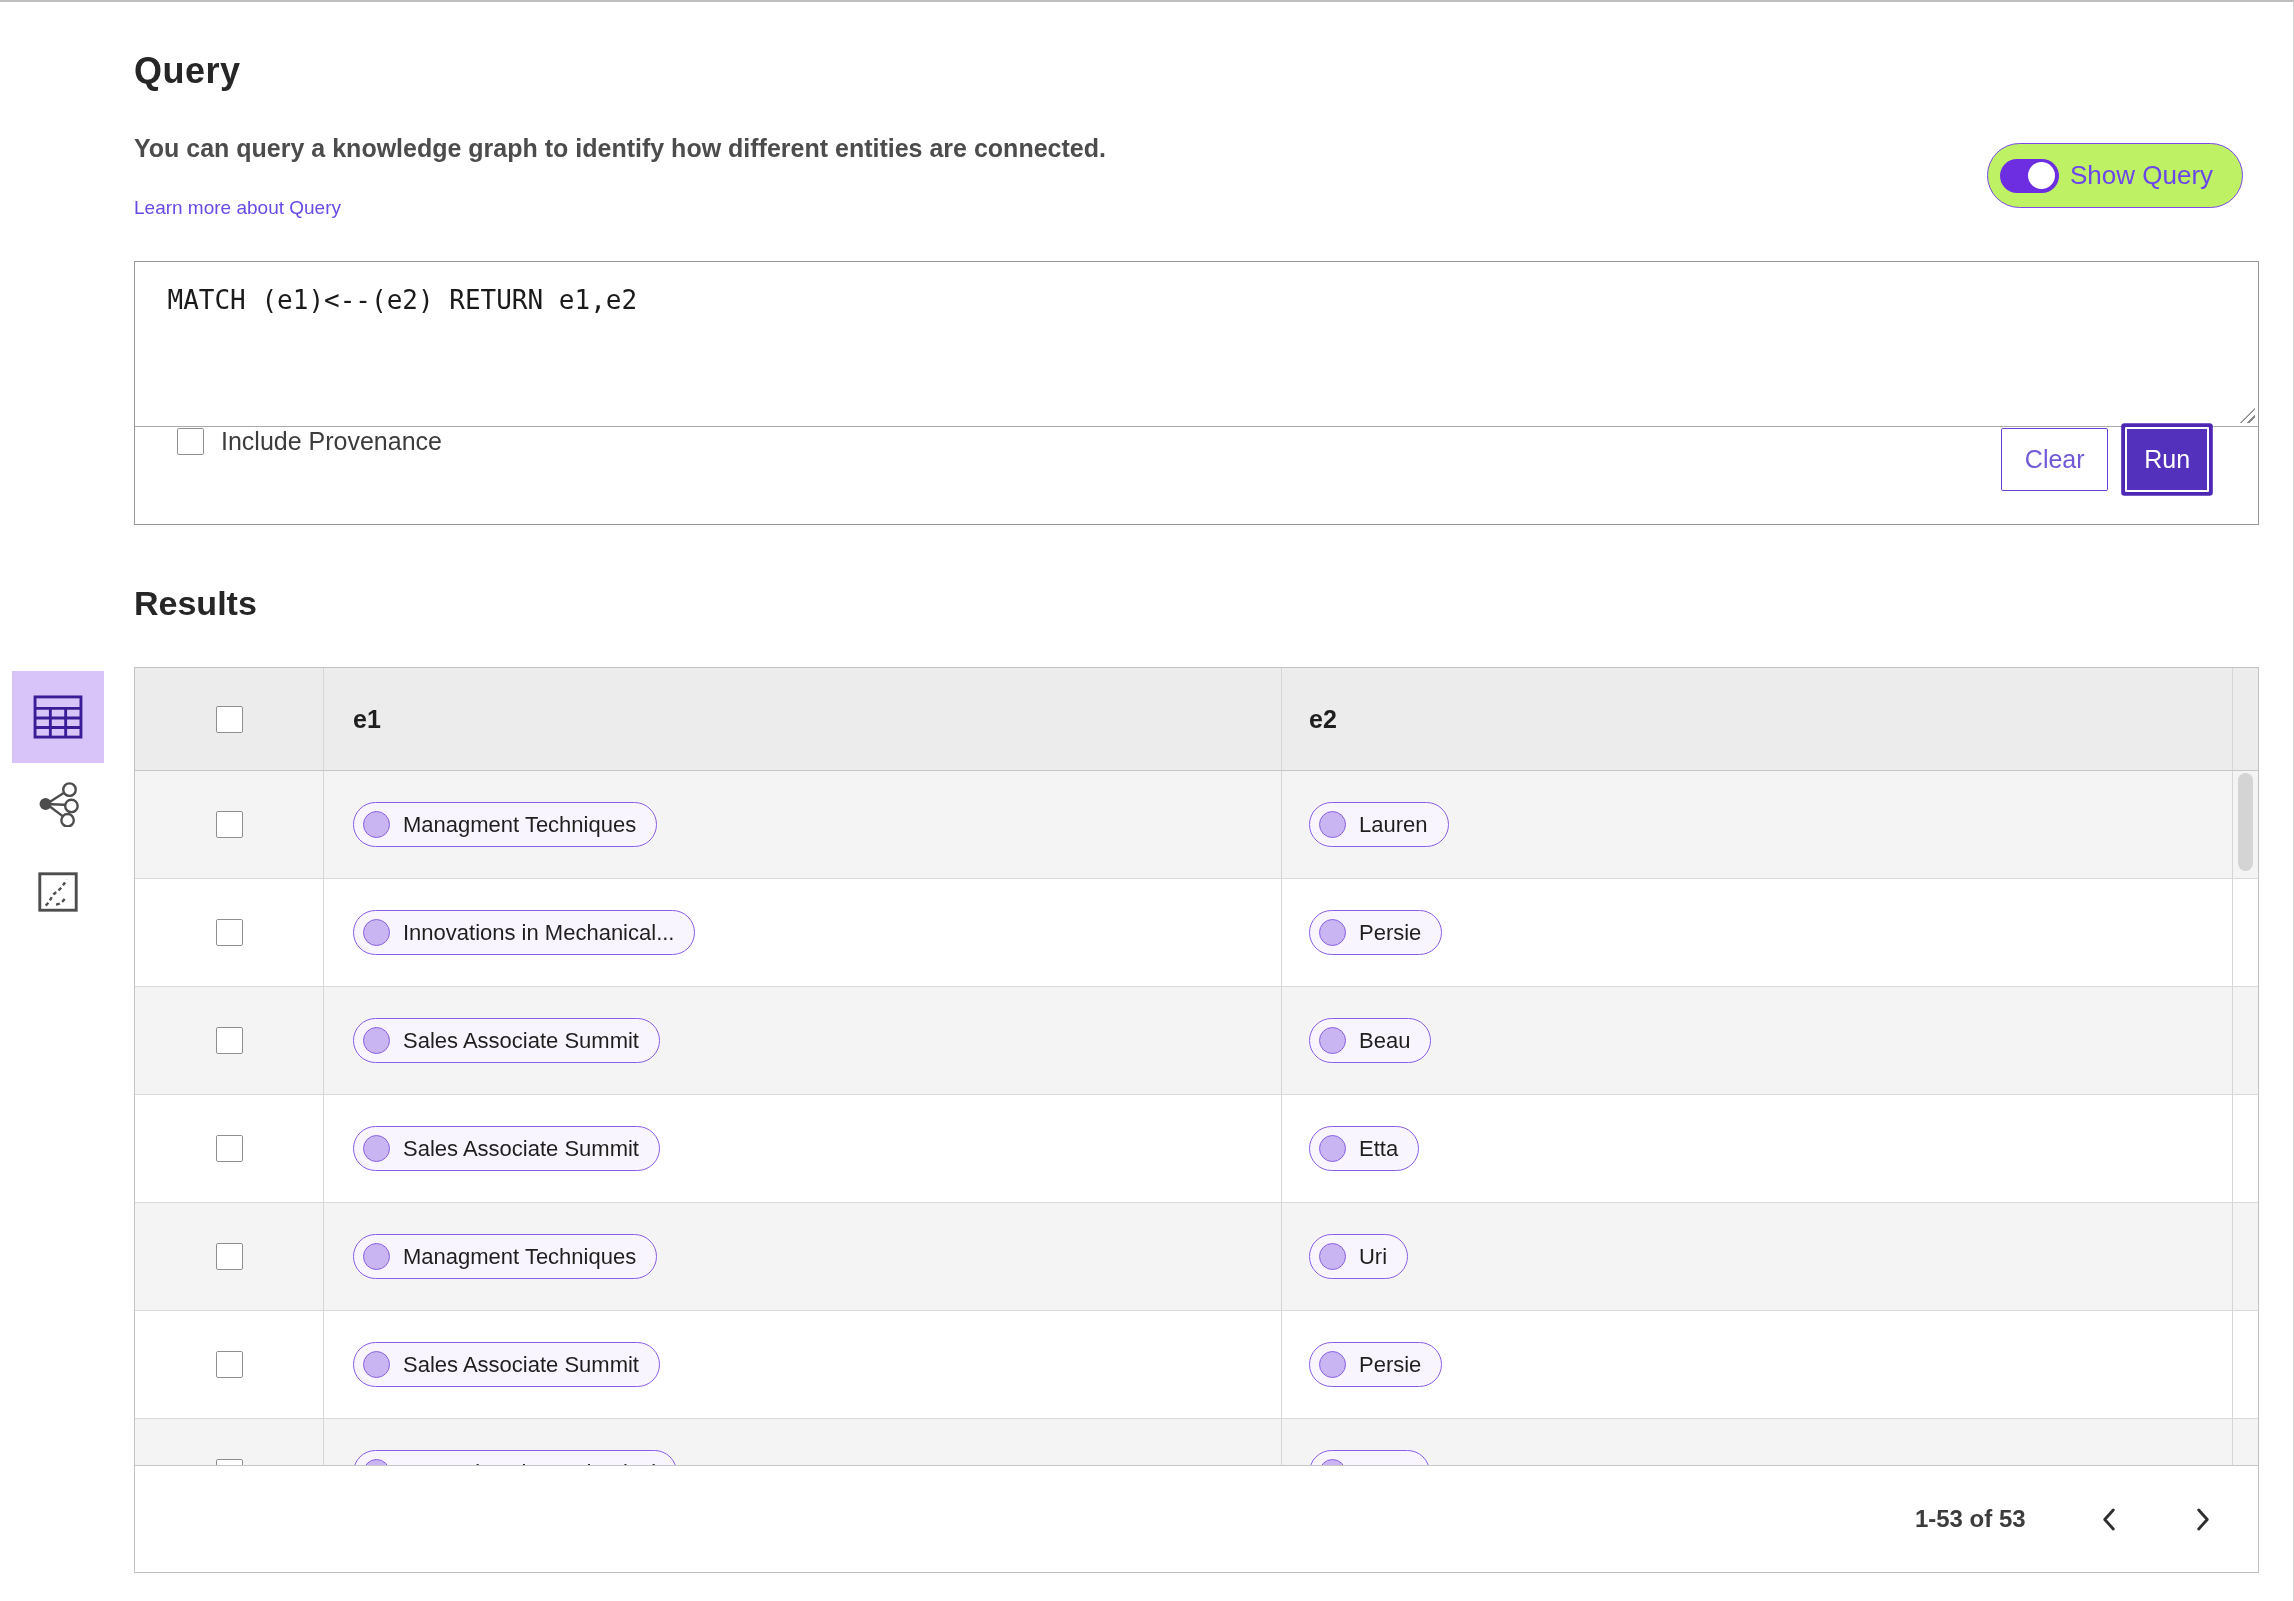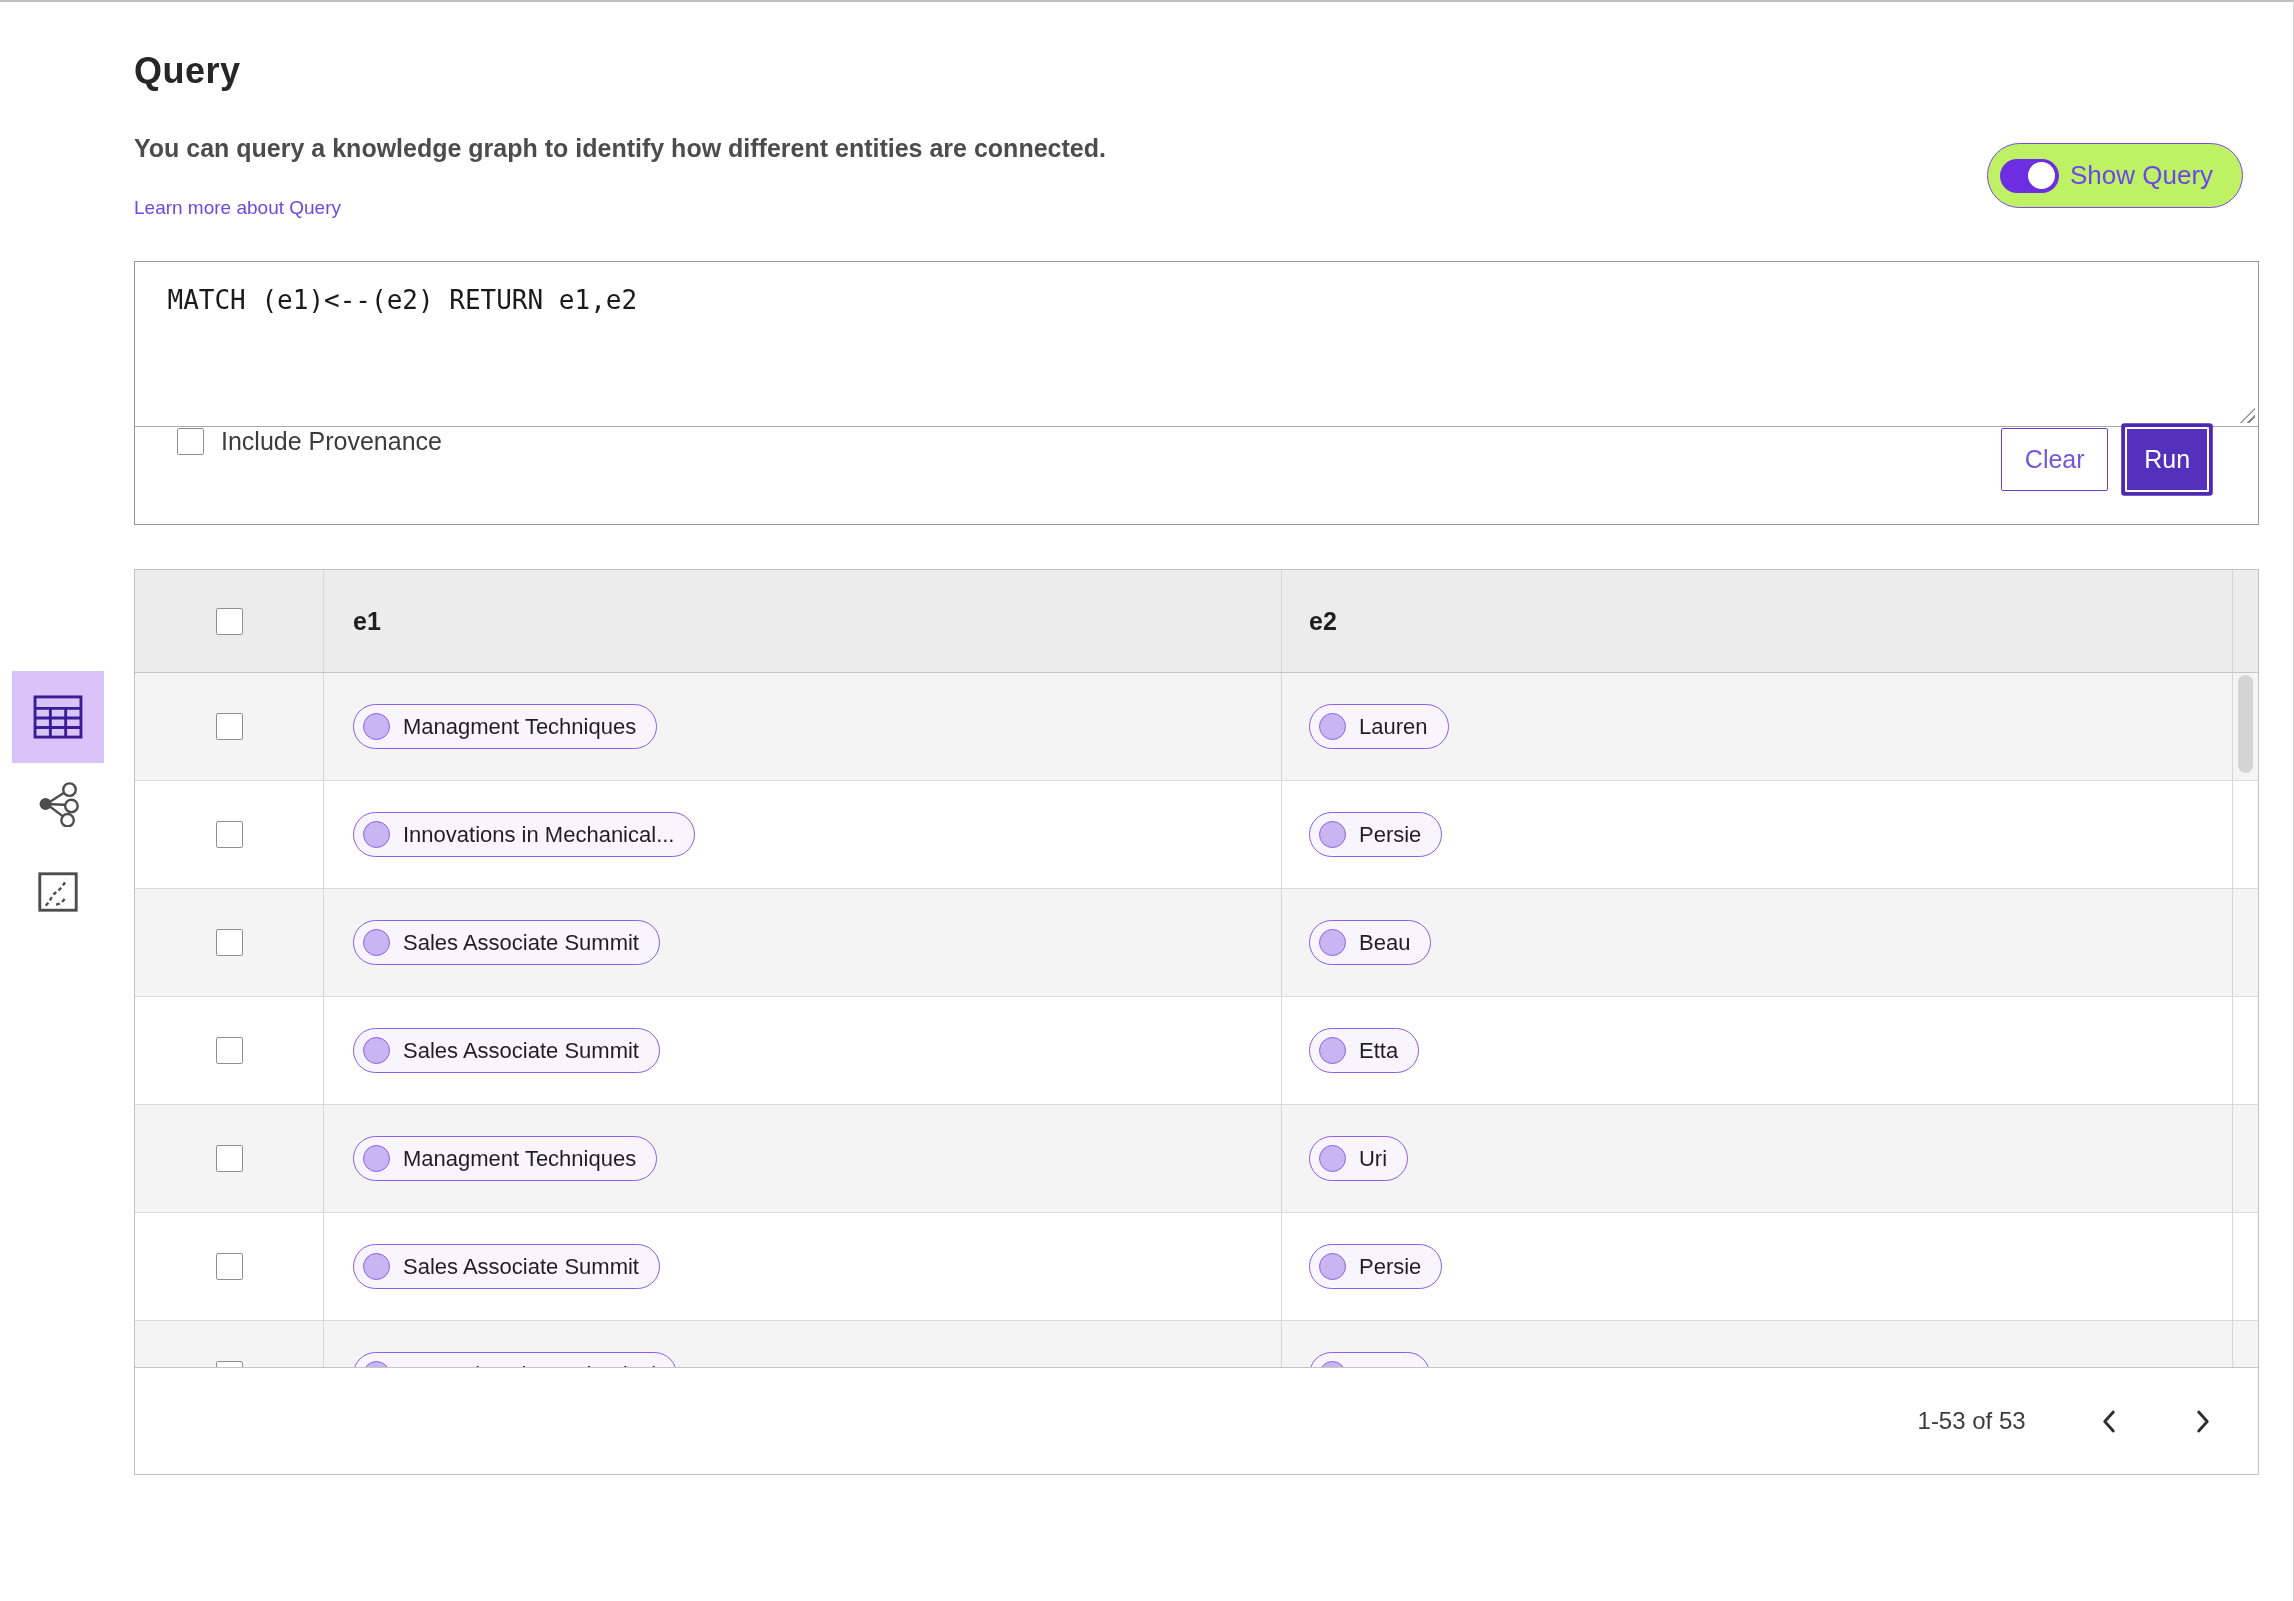--- a/index.html
+++ b/index.html
@@ -66,21 +66,21 @@
 
   .chip { display:inline-flex; align-items:center; height:45px; border:1.9px solid #8a5fe6; border-radius:23px;
       background:#f8f5fe; padding:0 20px 0 8.6px; cursor:pointer; }
   .chip-dot { width:27px; height:27px; border-radius:50%; background:#c9b5f1; border:1.9px solid #8a5fe6; flex:none; }
   .chip-label { margin-left:13.4px; font-size:22px; color:#1f1f1f; white-space:nowrap; }
 
   .v-scrollbar { position:absolute; top:1.9px; right:4.8px; width:15.3px; height:98px; border-radius:7.6px; background:#d4d4d4; cursor:grab; }
 
   .t-footer { height:107px; border-top:1.9px solid #c6c6c6; display:flex; align-items:center; justify-content:flex-end;
       padding-right:38px; background:#fff; }
-  .pagination-label { font-size:24px; color:#3c3c3c; margin-right:67px; }
+  .pagination-label { font-size:24px; color:#3c3c3c; margin-right:67px;font-weight:bold; }
   .page-btn { background:none; border:none; cursor:pointer; padding:7.6px; display:flex; align-items:center; }
   .page-btn.prev { margin-right:59px; }
 </style>
 </head>
 <body>
 
 <div class="page">
 
   <div class="content">
     <h1 class="page-title">Query</h1>
@@ -97,20 +97,21 @@
           <span class="checkbox"></span>
           <span class="checkbox-label">Include Provenance</span>
         </label>
         <div class="footer-buttons">
           <button class="btn-clear">Clear</button>
           <button class="btn-run">Run</button>
         </div>
       </div>
     </div>
 
+    <h2 class="results-title">Results</h2>
   </div>
 
   <div class="show-query-pill">
     <span class="switch">
         <span class="knob"></span>
       </span>
     <span class="switch-label">Show Query</span>
   </div>
 
   <div class="icon-rail">

